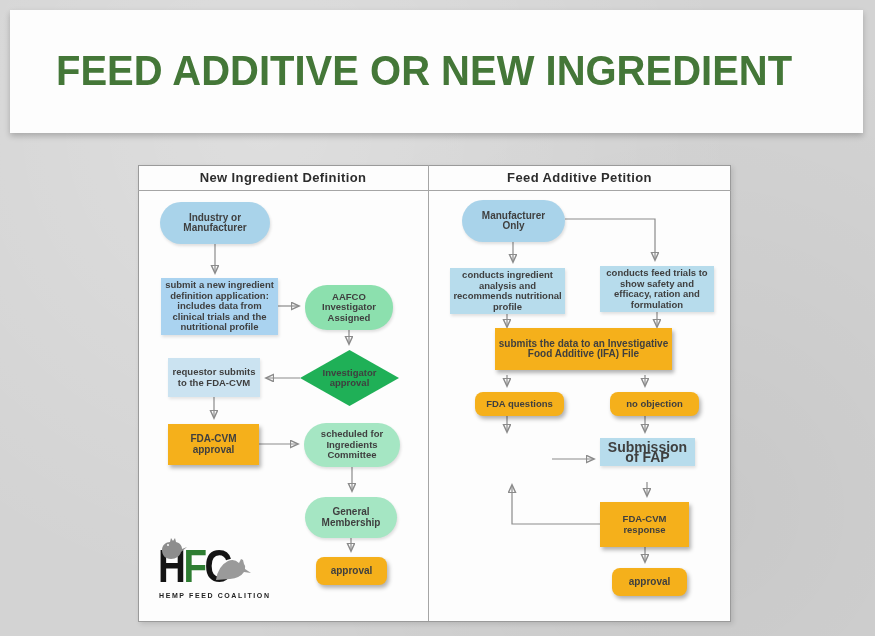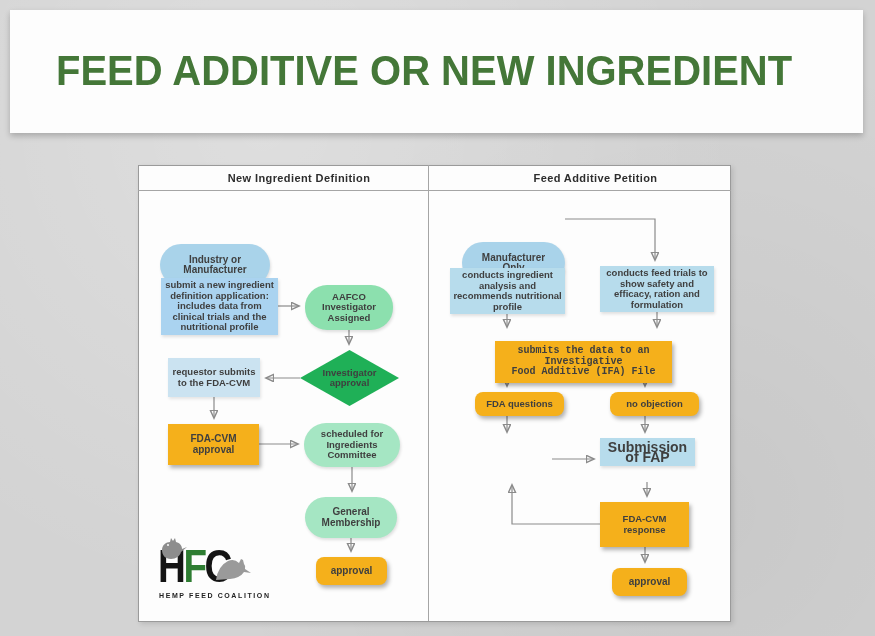--- a/index.html
+++ b/index.html
@@ -22,34 +22,34 @@
     transform:scaleX(.93);transform-origin:left center;
   }
   
   .panel{
     position:absolute;left:138px;top:165px;width:593px;height:457px;
     background:#fdfdfd;border:1px solid #9a9a9a;box-sizing:border-box;z-index:1;
     box-shadow:2px 2px 5px rgba(0,0,0,.12);
   }
   .col-header{
     position:absolute;top:165px;height:25px;line-height:26px;text-align:center;
-    font-size:11px;font-weight:bold;color:#2d2d2d;letter-spacing:.4px;z-index:2;padding-left:16px;
+    font-size:13px;font-weight:bold;color:#2d2d2d;letter-spacing:.4px;z-index:2;
   }
   .col-header.left{left:138px;width:290px;}
   .col-header.right{left:428px;width:303px;}
   
   .node{
     position:absolute;z-index:3;box-sizing:border-box;
     display:flex;align-items:center;justify-content:center;text-align:center;
     font-size:9.5px;line-height:10.5px;font-weight:bold;color:#3f3f3f;
     white-space:pre-line;padding:2px 3px;
   }
   .pill{border-radius:22px;}
   .tag{border-radius:8px;}
-  .blue{background:#a9d3ea;box-shadow:1px 2px 3px rgba(0,0,0,.12);margin-top:42px;}
+  .blue{background:#a9d3ea;box-shadow:1px 2px 3px rgba(0,0,0,.12);}
   .bluebox{background:#aad3f0;box-shadow:1px 2px 3px rgba(0,0,0,.12);}
   .bluelite{background:#cbe3f1;box-shadow:1px 2px 3px rgba(0,0,0,.10);}
   .bluer{background:#b7dcec;box-shadow:1px 2px 3px rgba(0,0,0,.12);}
   .greenpill{background:#8ce0ae;box-shadow:1px 2px 3px rgba(0,0,0,.12);}
   .greenlite{background:#a5e6c3;box-shadow:1px 2px 3px rgba(0,0,0,.12);}
   .yellow{background:#f5b01b;box-shadow:2px 3px 4px rgba(0,0,0,.3);}
   .diamond{
     background:#1fb057;
     clip-path:polygon(50% 0,100% 50%,50% 100%,0 50%);
     box-shadow:none;
@@ -61,21 +61,21 @@
   .n-diamond{left:300px;top:350px;width:99px;height:56px;}
   .n-requestor{left:168px;top:358px;width:92px;height:39px;}
   .n-fdacvmapp{left:168px;top:424px;width:91px;height:41px;font-size:10px;}
   .n-scheduled{left:304px;top:423px;width:96px;height:44px;}
   .n-general{left:305px;top:497px;width:92px;height:41px;font-size:10px;}
   .n-approval-l{left:316px;top:557px;width:71px;height:28px;font-size:10px;}
   
   .n-manufacturer{left:462px;top:200px;width:103px;height:42px;font-size:10px;}
   .n-condingr{left:450px;top:268px;width:115px;height:46px;}
   .n-condfeed{left:600px;top:266px;width:114px;height:46px;}
-  .n-ifa{left:495px;top:341px;width:177px;height:42px;font-size:10px;font-family:Liberation Mono, monospace;}
+  .n-ifa{left:495px;top:328px;width:177px;height:42px;font-size:10px;}
   .n-fdaq{left:463px;top:392px;width:89px;height:24px;margin-left:12px;}
   .n-noobj{left:601px;top:392px;width:89px;height:24px;margin-left:9px;}
   .n-adddata{left:460px;top:438px;width:92px;height:42px;font-size:10px;}
   .n-subfap{left:600px;top:438px;width:95px;height:28px;font-size:14px;}
   .n-fdaresp{left:600px;top:502px;width:89px;height:45px;}
   .n-approval-r{left:612px;top:568px;width:75px;height:28px;font-size:10px;}
   
   .connectors{position:absolute;left:0;top:0;z-index:2;pointer-events:none;}
   .connectors path{stroke:#8b8b8b;stroke-width:1.2;fill:none;}
   

